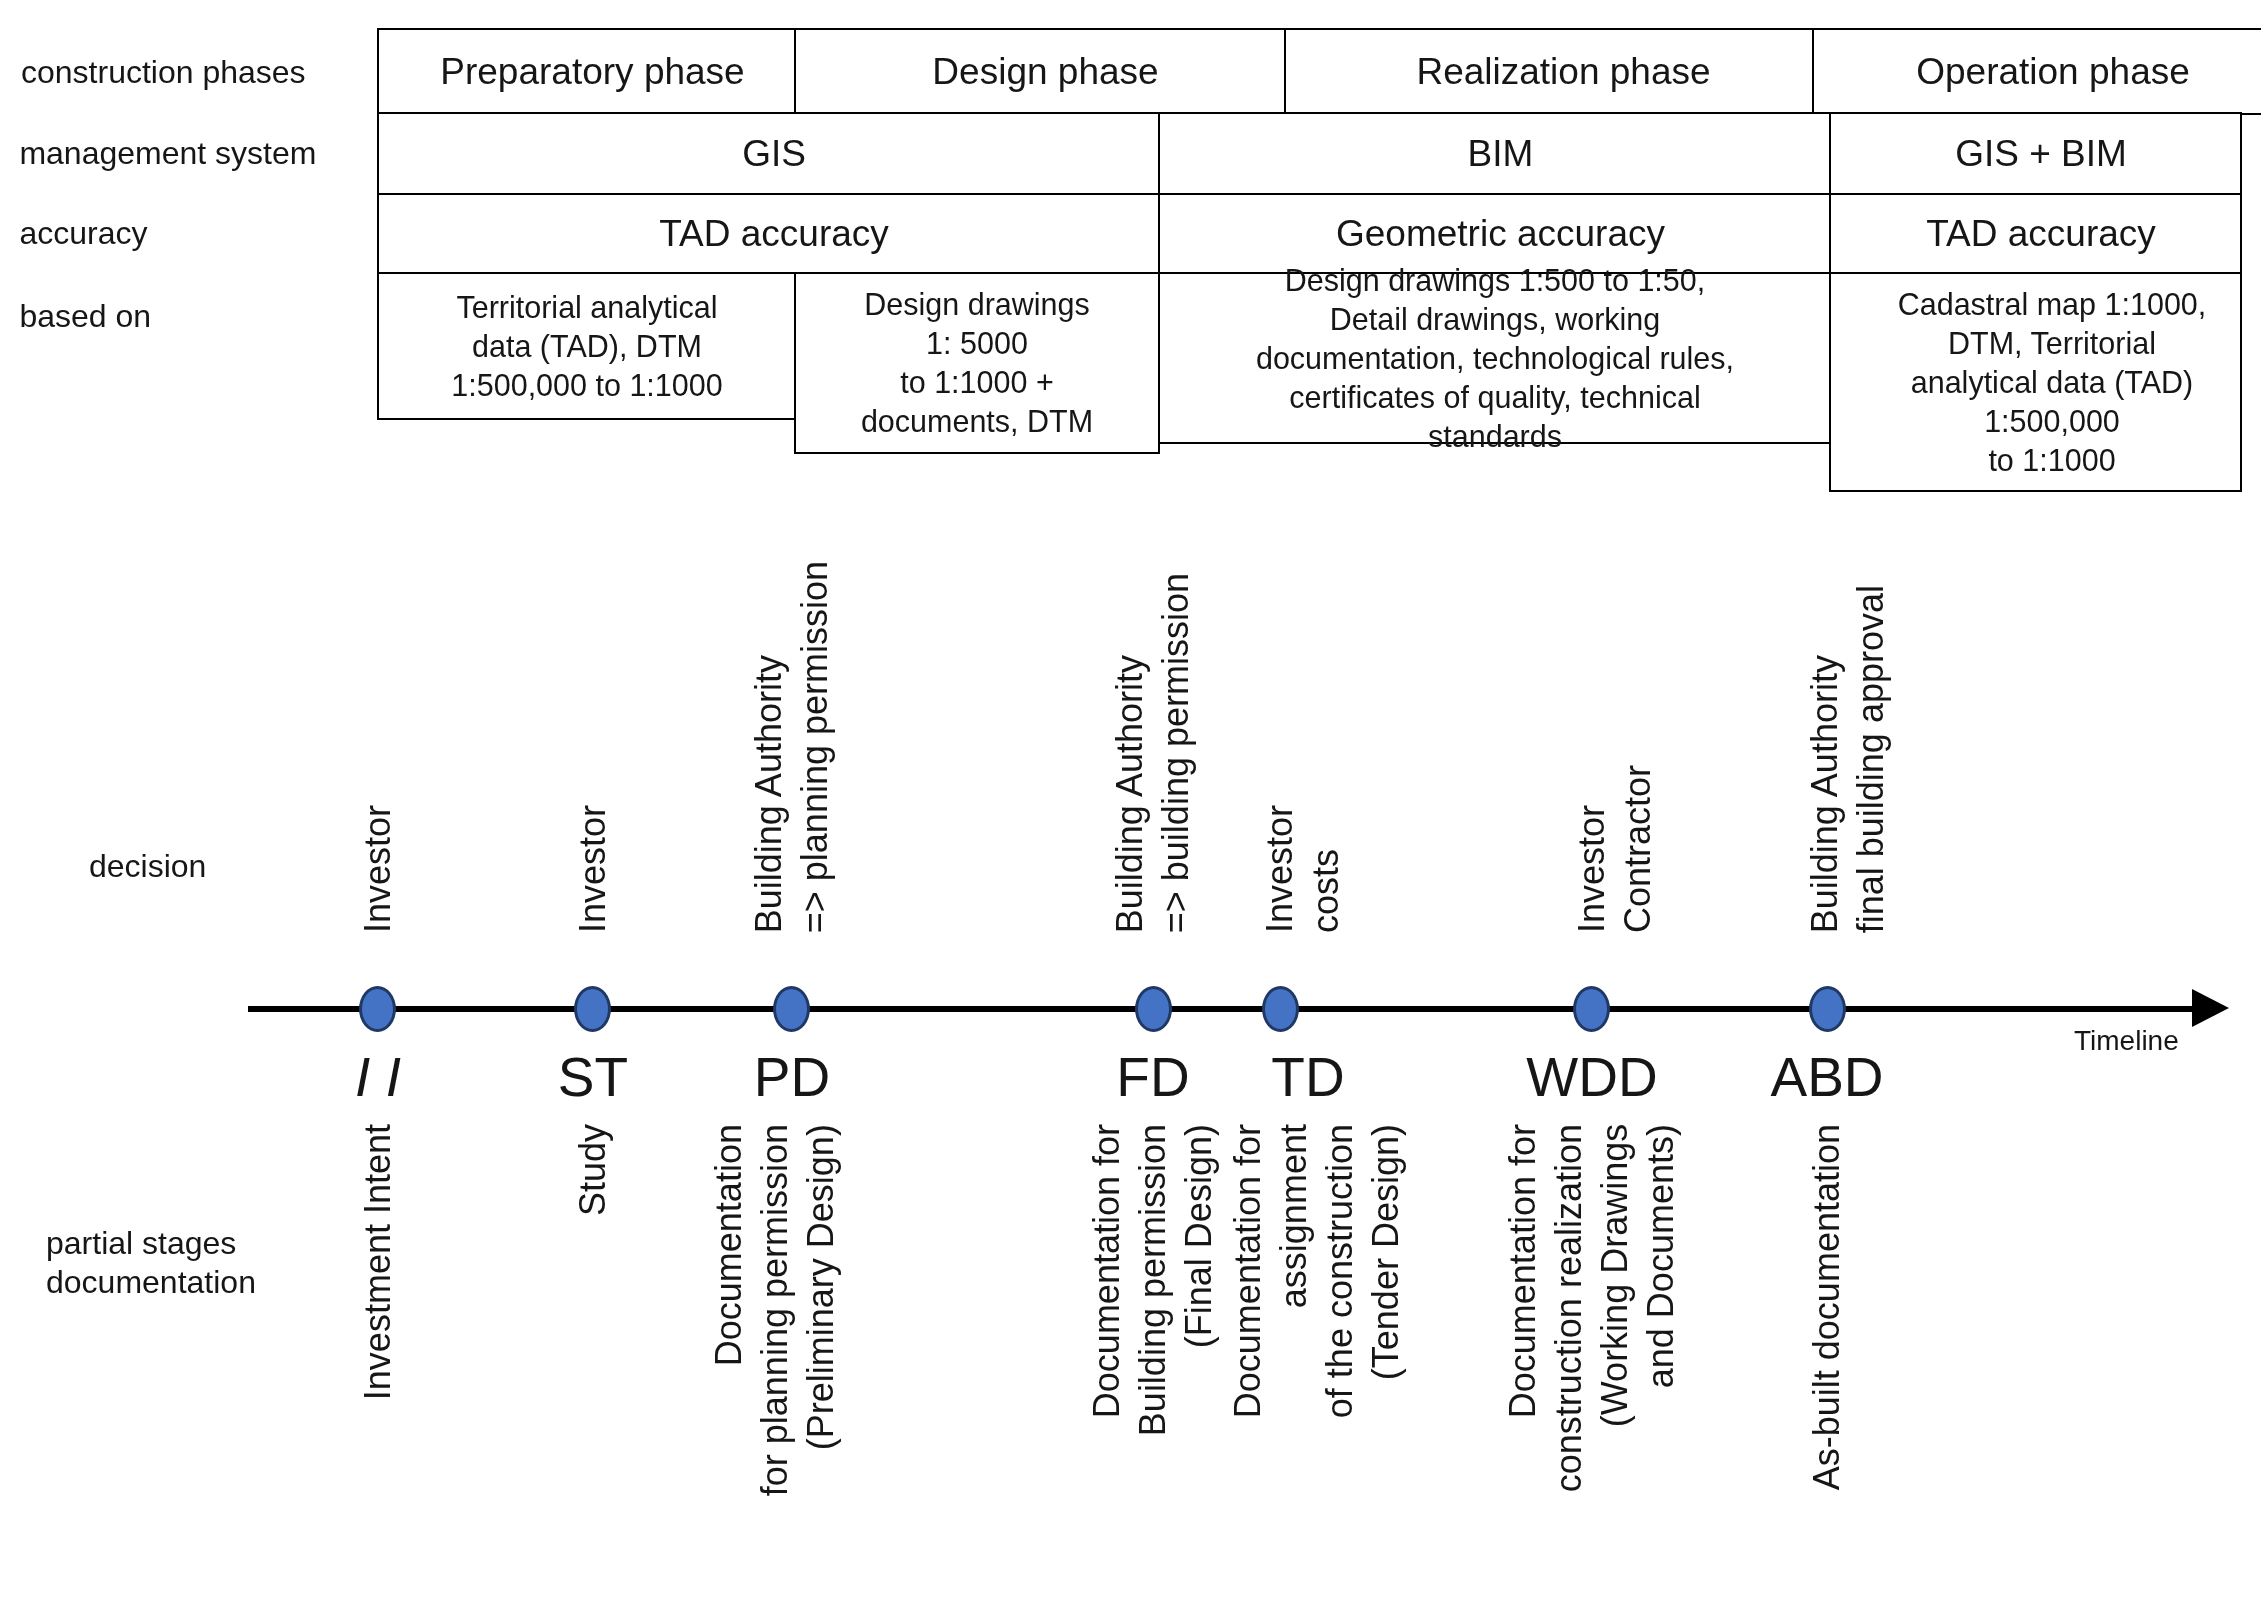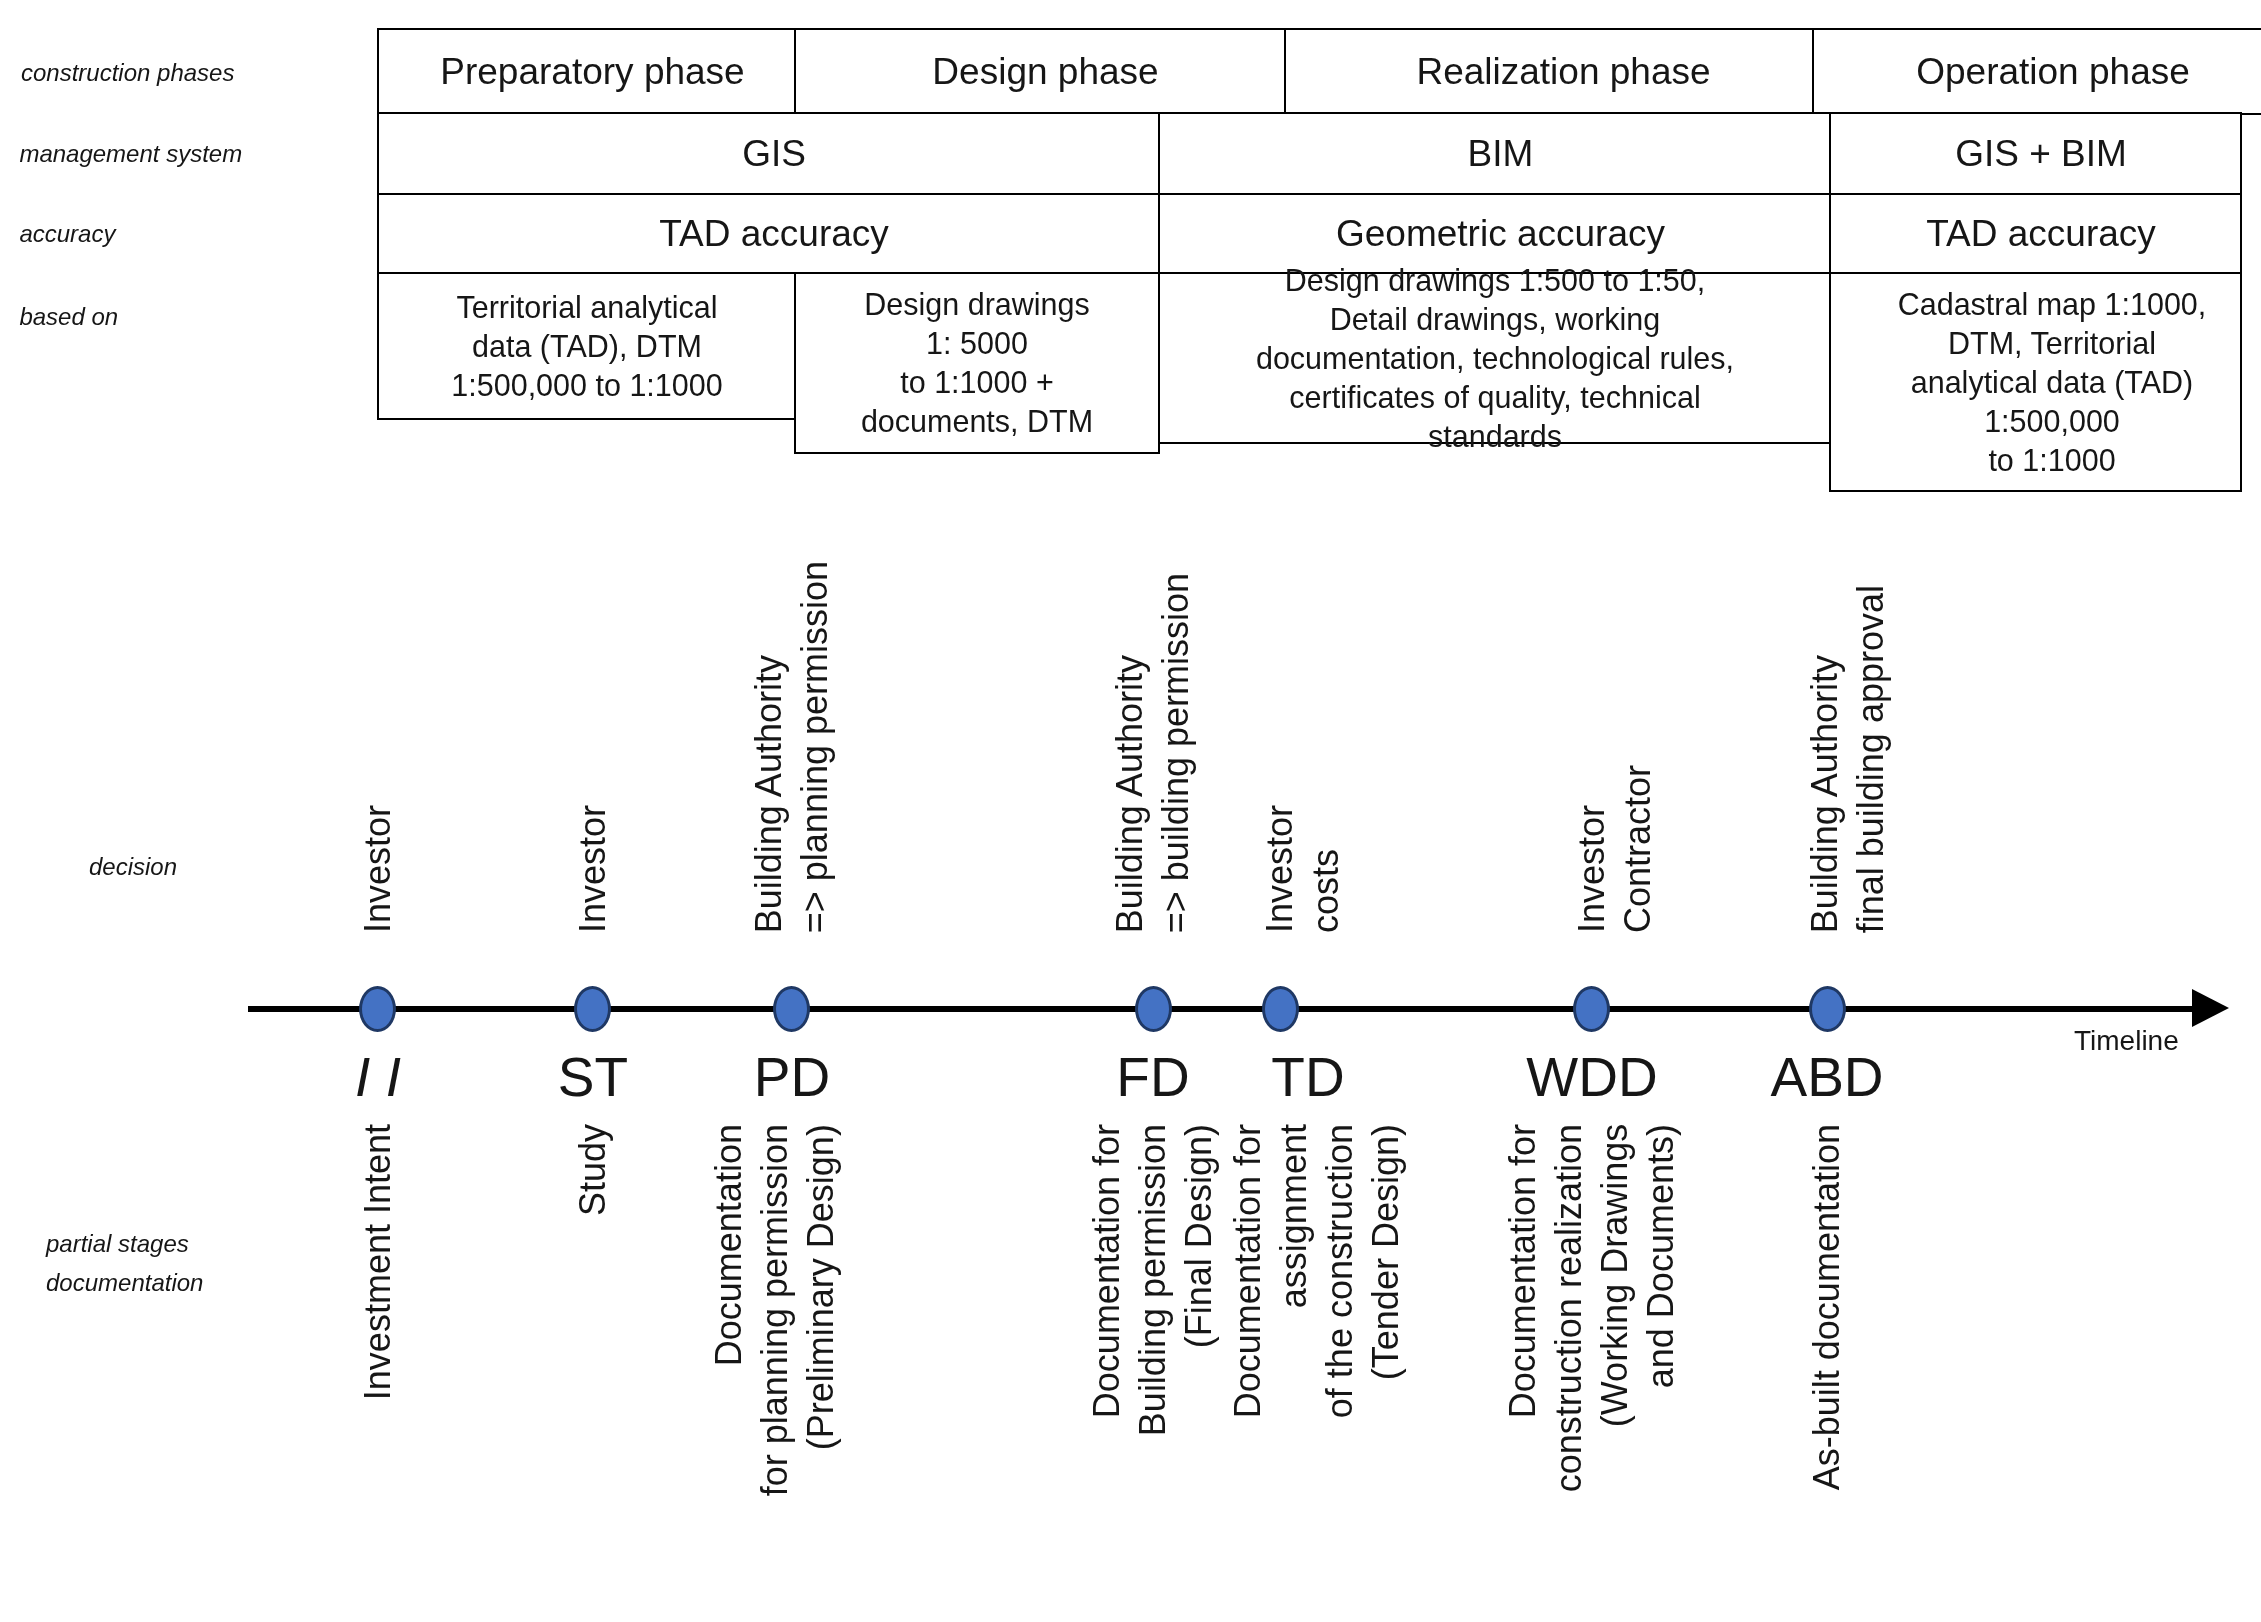--- a/index.html
+++ b/index.html
@@ -1,21 +1,21 @@
 <!DOCTYPE html>
 <html style="font-size:11px"><head>
 <meta charset="utf-8">
 <style>
   html,body{margin:0;padding:0;background:#ffffff;}
   #canvas{
     position:relative;width:2261px;height:1623px;background:#ffffff;
     font-family:"Liberation Sans","DejaVu Sans",sans-serif;color:#161616;
     overflow:hidden;
   }
-  .rowlab{position:absolute;font-size:24px;line-height:39px;white-space:pre-line;font-style:italic;}
+  .rowlab{position:absolute;font-size:32px;line-height:39px;white-space:pre-line;}
   .cell{
     position:absolute;box-sizing:border-box;border:2.8px solid #000;
     display:flex;align-items:center;justify-content:center;text-align:center;
     white-space:pre-line;background:#fff;padding-left:11px;
   }
   .phase{font-size:37px;}
   .sys{font-size:37px;}
   .acc{font-size:37px;}
   .based{font-size:30.5px;line-height:39px;padding:5.5px 7px;}
   .tl-line{position:absolute;background:#000;}

